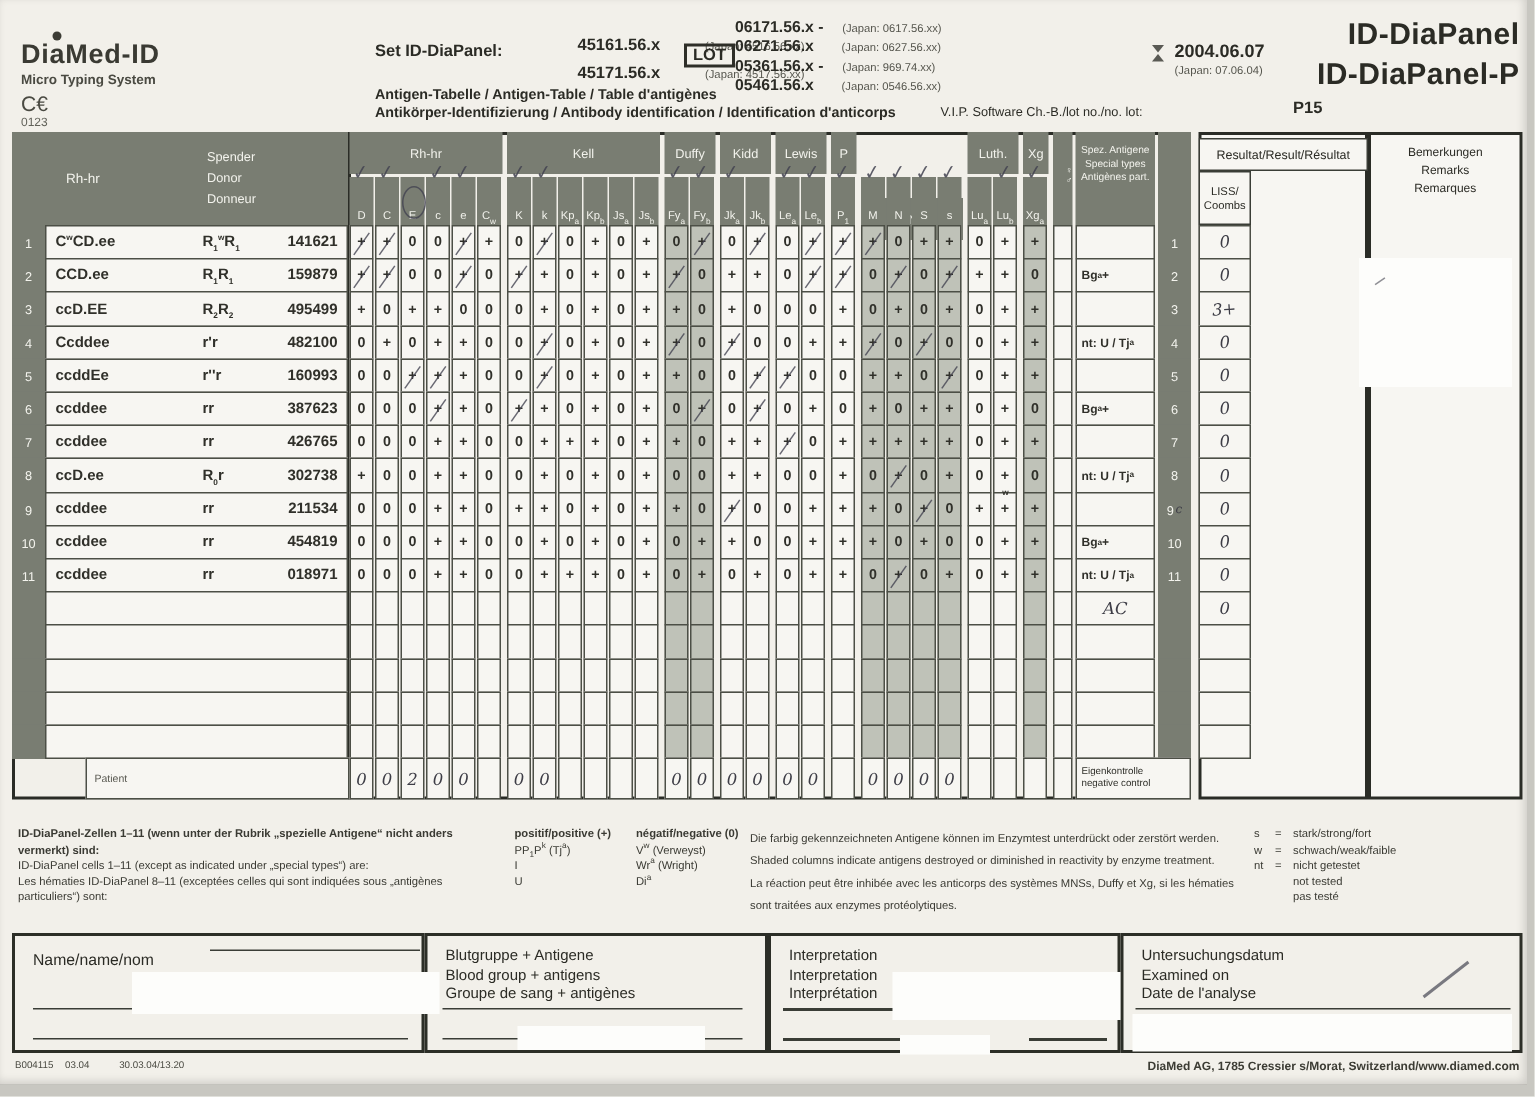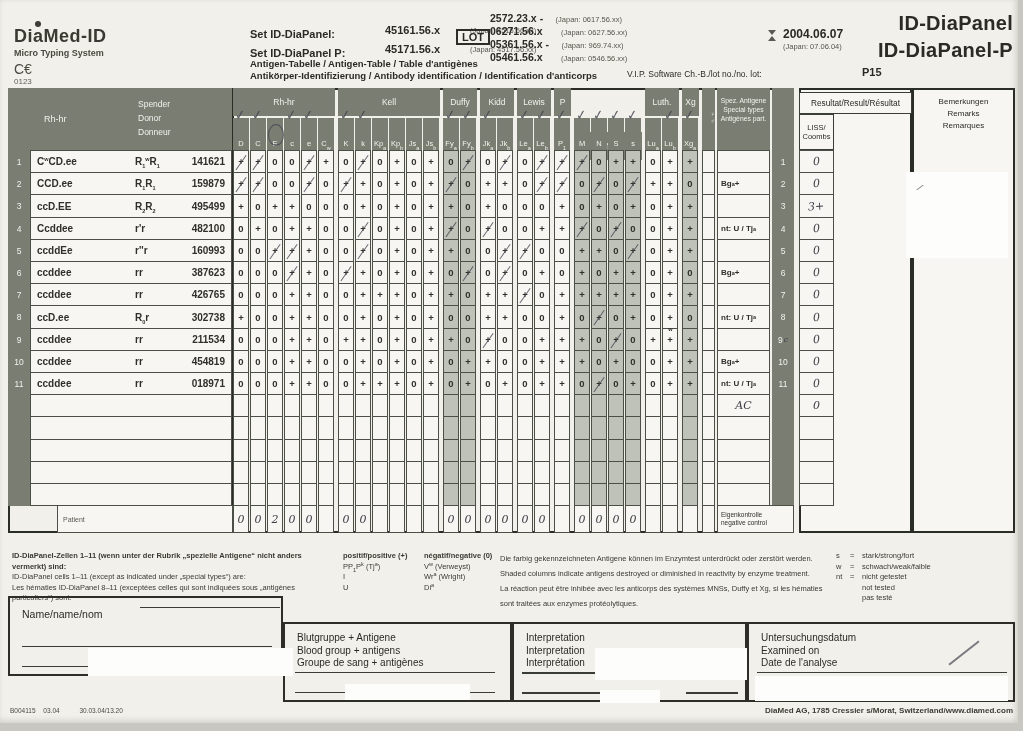--- a/index.html
+++ b/index.html
@@ -42,34 +42,33 @@
       <div style="position:absolute;left:21px;top:-5px;width:6px;height:6px;border-radius:50%;background:#3c3c35;"></div>
       <div class="b" style="font-size:18px;letter-spacing:.5px;color:#3a3a33;">DiaMed-ID</div>
     </div>
     <div class="b" style="font-size:9px;margin-top:1px;color:#4a4a42;">Micro Typing System</div>
     <div style="font-size:14px;margin-top:3px;color:#4a4a42;">C€</div>
     <div style="font-size:8px;color:#62625a;">0123</div>
   </div>
 
   <div class="abs" style="left:250px;top:24px;width:220px;">
     <div style="height:19px;"><span class="b" style="font-size:11px;">Set ID-DiaPanel:</span></div>
-    <div style="height:19px;"><span class="b" style="font-size:11px;">Set ID-DiaPanel P:</span></div>
   </div>
   <div class="abs b" style="left:385px;top:24px;font-size:11px;">45161.56.x</div>
   <div class="abs b" style="left:385px;top:43px;font-size:11px;">45171.56.x</div>
   <div class="abs" style="left:470px;top:26px;font-size:7.5px;color:#55554d;">(Japan: 4516.56.xx)</div>
   <div class="abs" style="left:470px;top:45px;font-size:7.5px;color:#55554d;">(Japan: 4517.56.xx)</div>
 
   <div class="abs b" style="left:250px;top:58px;font-size:9.5px;">Antigen-Tabelle / Antigen-Table / Table d'antigènes</div>
   <div class="abs b" style="left:250px;top:70px;font-size:9.5px;">Antikörper-Identifizierung / Antibody identification / Identification d'anticorps</div>
 
   <div class="abs b" style="left:456px;top:29px;border:2px solid #2e2e28;padding:0 4px;font-size:11px;">LOT</div>
 
   <div class="abs" style="left:490px;top:8px;">
-    <div style="height:13px;"><span class="b" style="font-size:10.5px;">2572.23.x -</span>
+    <div style="height:13px;"><span class="b" style="font-size:10.5px;">06171.56.x -</span>
       <span style="font-size:7.5px;color:#55554d;margin-left:8px;">(Japan: 0617.56.xx)</span></div>
     <div style="height:13px;"><span class="b" style="font-size:10.5px;">06271.56.x</span>
       <span style="font-size:7.5px;color:#55554d;margin-left:14px;">(Japan: 0627.56.xx)</span></div>
     <div style="height:13px;"><span class="b" style="font-size:10.5px;">05361.56.x -</span>
       <span style="font-size:7.5px;color:#55554d;margin-left:8px;">(Japan: 969.74.xx)</span></div>
     <div style="height:13px;"><span class="b" style="font-size:10.5px;">05461.56.x</span>
       <span style="font-size:7.5px;color:#55554d;margin-left:14px;">(Japan: 0546.56.xx)</span></div>
   </div>
 
   <div class="abs" style="left:768px;top:30px;">
@@ -848,21 +847,21 @@
       </div>
     <div style="display:flex;">
         <span style="width:14px;">nt</span>
         <span style="width:12px;">=</span>
         <span class="pre">nicht getestet
 not tested
 pas testé</span>
       </div>
   </div>
 
-  <div class="boxed" style="left:8px;top:596px;width:275px;height:80px;">
+  <div class="boxed" style="left:8px;top:622px;width:275px;height:80px;">
     <span class="abs" style="left:12px;top:10px;font-size:10.5px;">Name/name/nom</span>
     <span class="line" style="left:130px;top:9px;width:140px;"></span>
     <span class="line" style="left:12px;top:48px;width:250px;"></span>
     <span class="line" style="left:12px;top:68px;width:250px;"></span>
   </div>
   <div class="boxed" style="left:283px;top:622px;width:229px;height:80px;">
     <span class="abs pre" style="left:12px;top:8px;font-size:10px;line-height:12.5px;">Blutgruppe + Antigene
 Blood group + antigens
 Groupe de sang + antigènes</span>
     <span class="line" style="left:10px;top:48px;width:200px;"></span>

